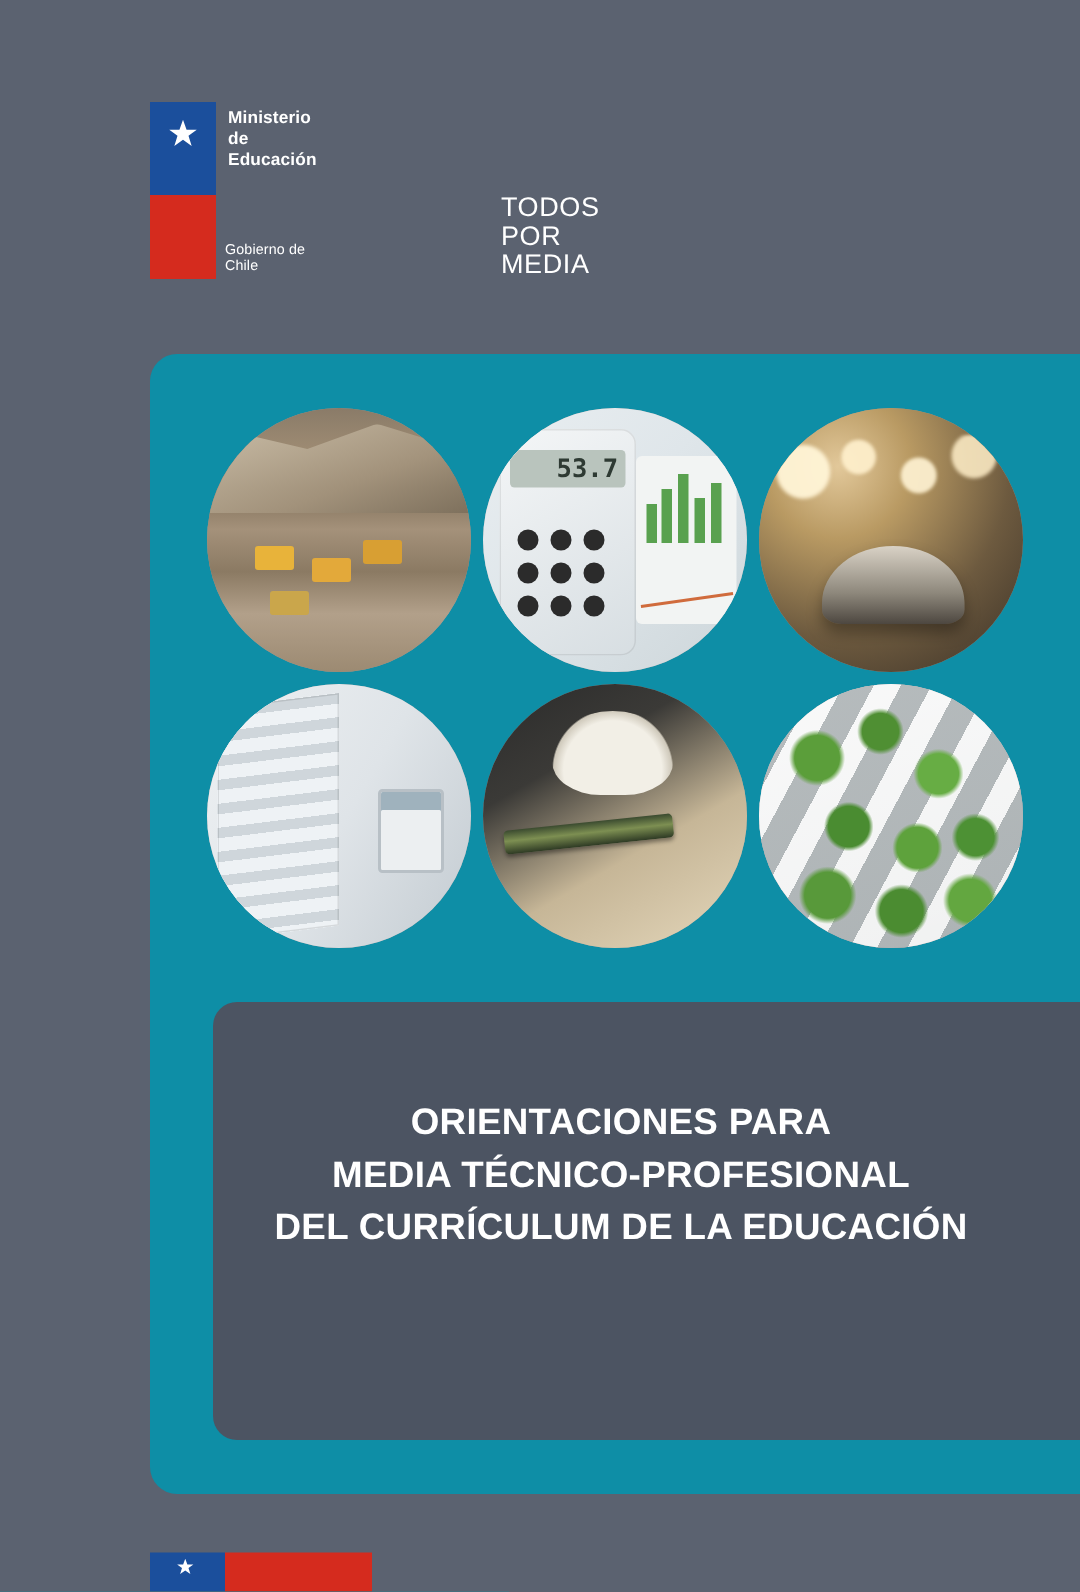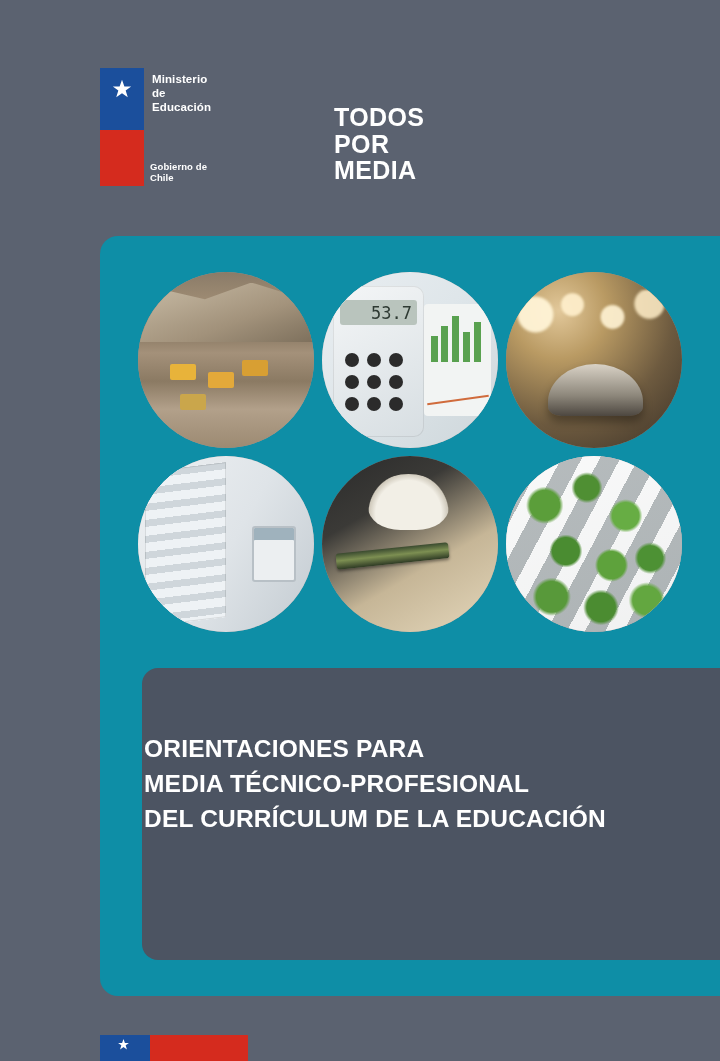--- a/index.html
+++ b/index.html
@@ -15,21 +15,21 @@
     font-family: "Liberation Sans", sans-serif;
     -webkit-font-smoothing: antialiased;
   }
 
   
   .logo-block {
     position: absolute;
     left: 100px;
     top: 68px;
     display: flex;
-    align-items: center;
+    align-items: flex-end;
   }
   .flag-mark {
     width: 118px;
     height: 118px;
     position: relative;
     flex: 0 0 auto;
   }
   .flag-blue {
     position: absolute;
     left: 0; top: 0;
@@ -62,30 +62,30 @@
     font-weight: bold;
     line-height: 1.22;
     letter-spacing: 0.1px;
   }
   .gob-text {
     position: absolute;
     left: 50px;
     bottom: 3px;
     color: #ffffff;
     font-size: 9.5px;
-    font-weight: bold;
+    font-weight: normal;
     letter-spacing: 0.1px;
     margin-top: 25px;
   }
   .todos-por-chile {
     margin-left: 116px;
     margin-top: 34px;
     color: #ffffff;
-    font-size: 25px;
-    font-weight: bold;
+    font-size: 18px;
+    font-weight: normal;
     line-height: 1.06;
     letter-spacing: 0.4px;
   }
 
   
   .teal-panel {
     position: absolute;
     left: 100px;
     top: 236px;
     width: 620px;
@@ -97,20 +97,21 @@
 
   
   .photo-grid {
     position: absolute;
     left: 38px;
     top: 36px;
     width: 550px;
     display: grid;
     grid-template-columns: repeat(3, 176px);
     grid-gap: 8px 8px;
+    font-weight: bold;
   }
   .photo-circle {
     width: 176px;
     height: 176px;
     border-radius: 50%;
     overflow: hidden;
     position: relative;
     background: #999;
   }
   .photo-circle .ph-layer {
@@ -319,21 +320,21 @@
     position: absolute;
     left: 144px;
     top: 732px;
     width: 540px;
     color: #ffffff;
     font-size: 24.5px;
     font-weight: bold;
     line-height: 1.42;
     letter-spacing: 0.2px;
   }
-  .title-text .ln { display: block; white-space: nowrap; }
+  .title-text .ln { display: block; white-space: nowrap; text-align: center; }
 
   
   .footer-flag {
     position: absolute;
     left: 100px;
     bottom: 0;
     width: 148px;
     height: 26px;
     display: flex;
   }

